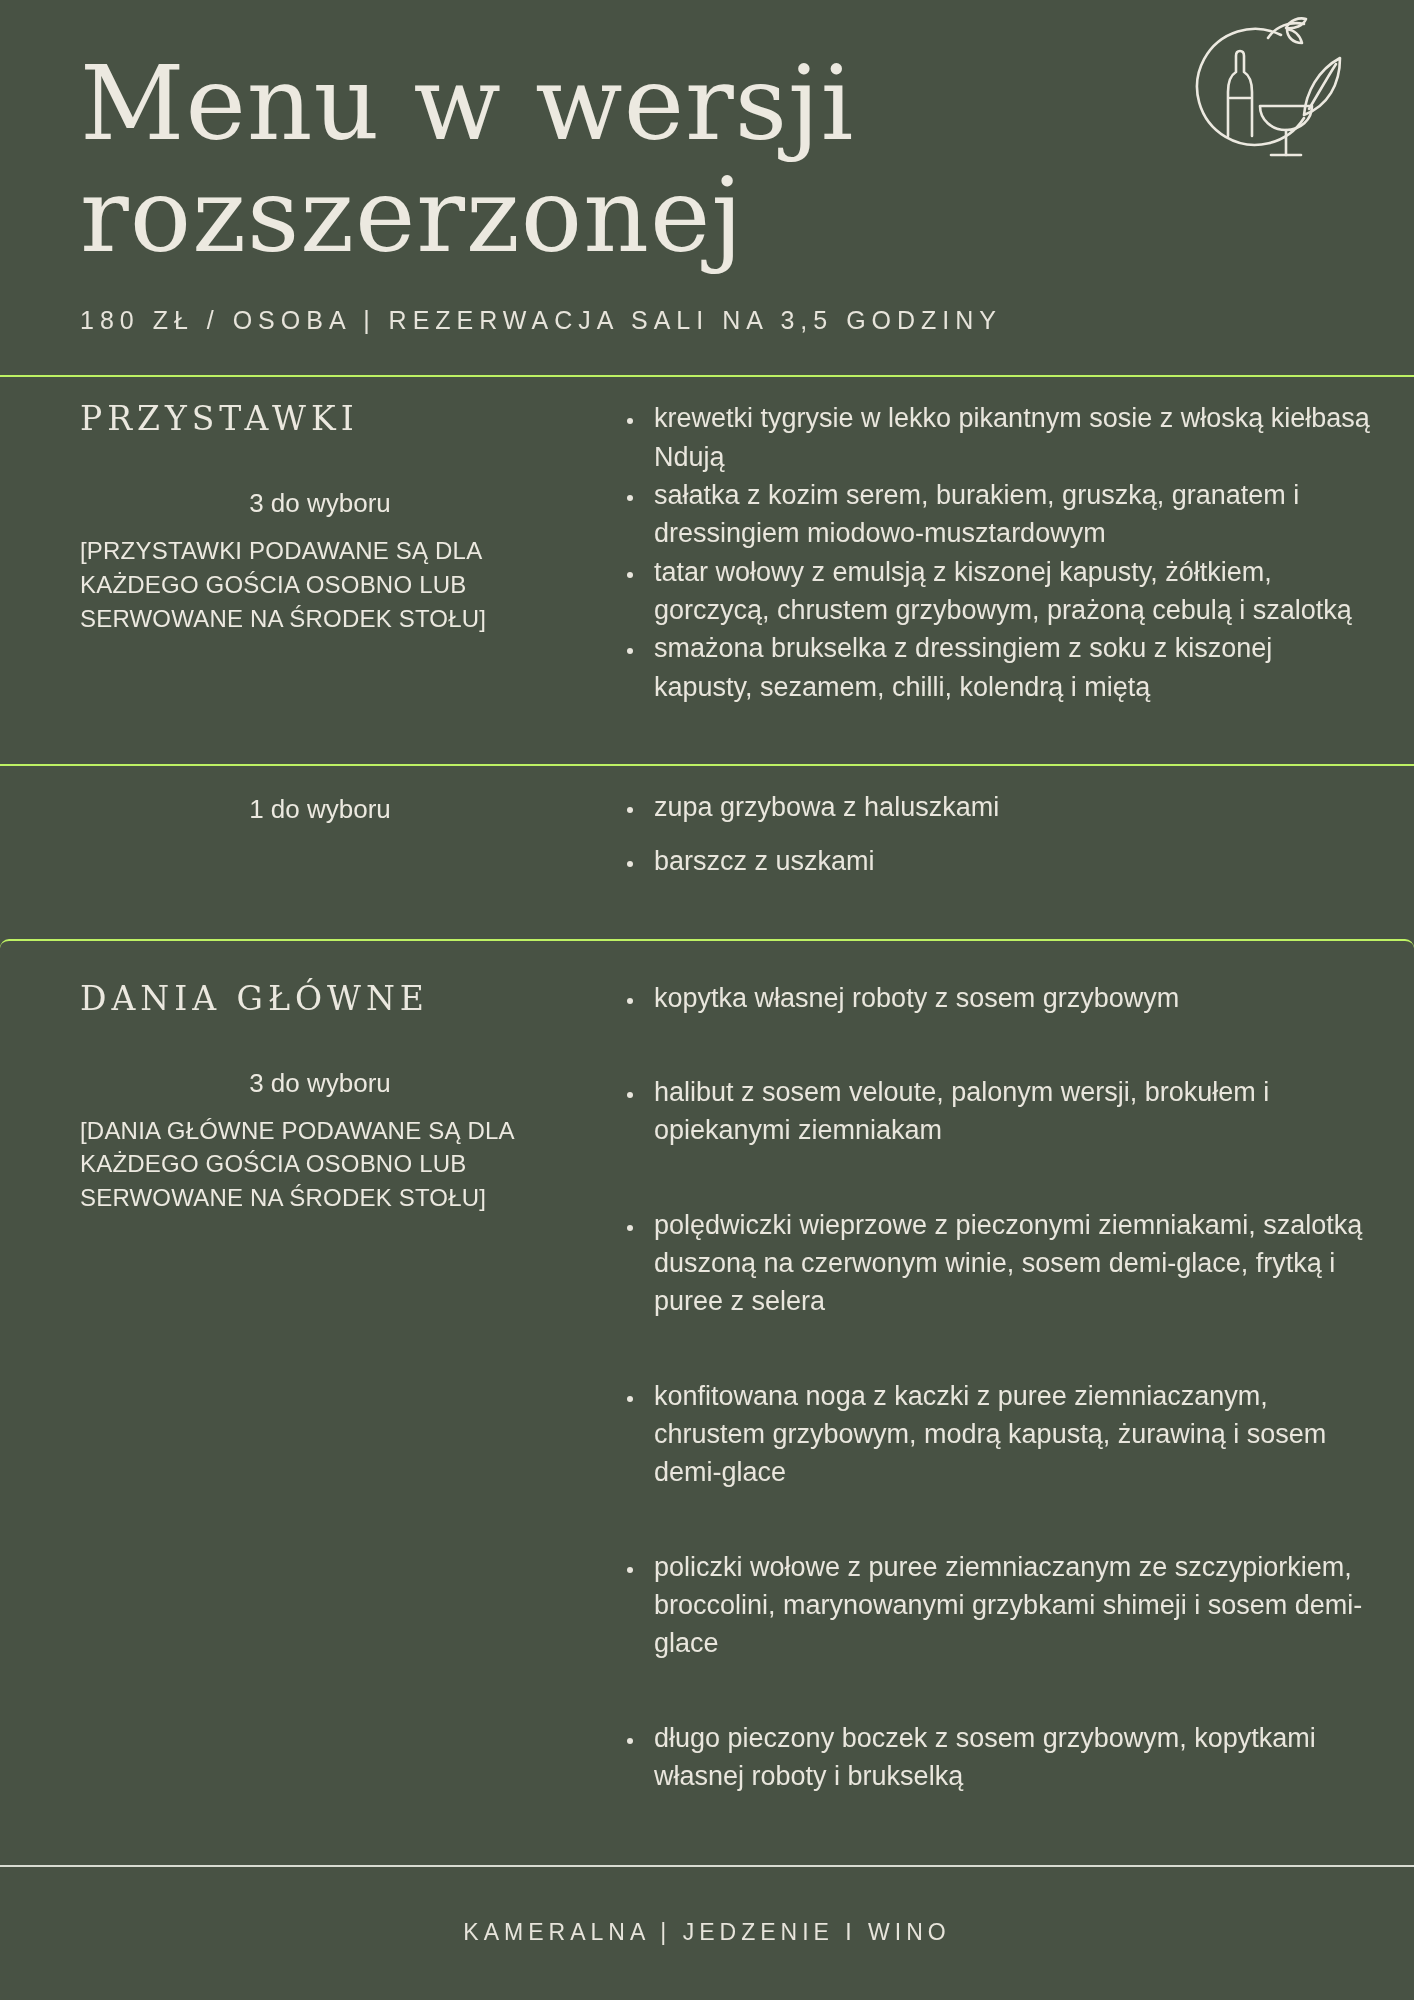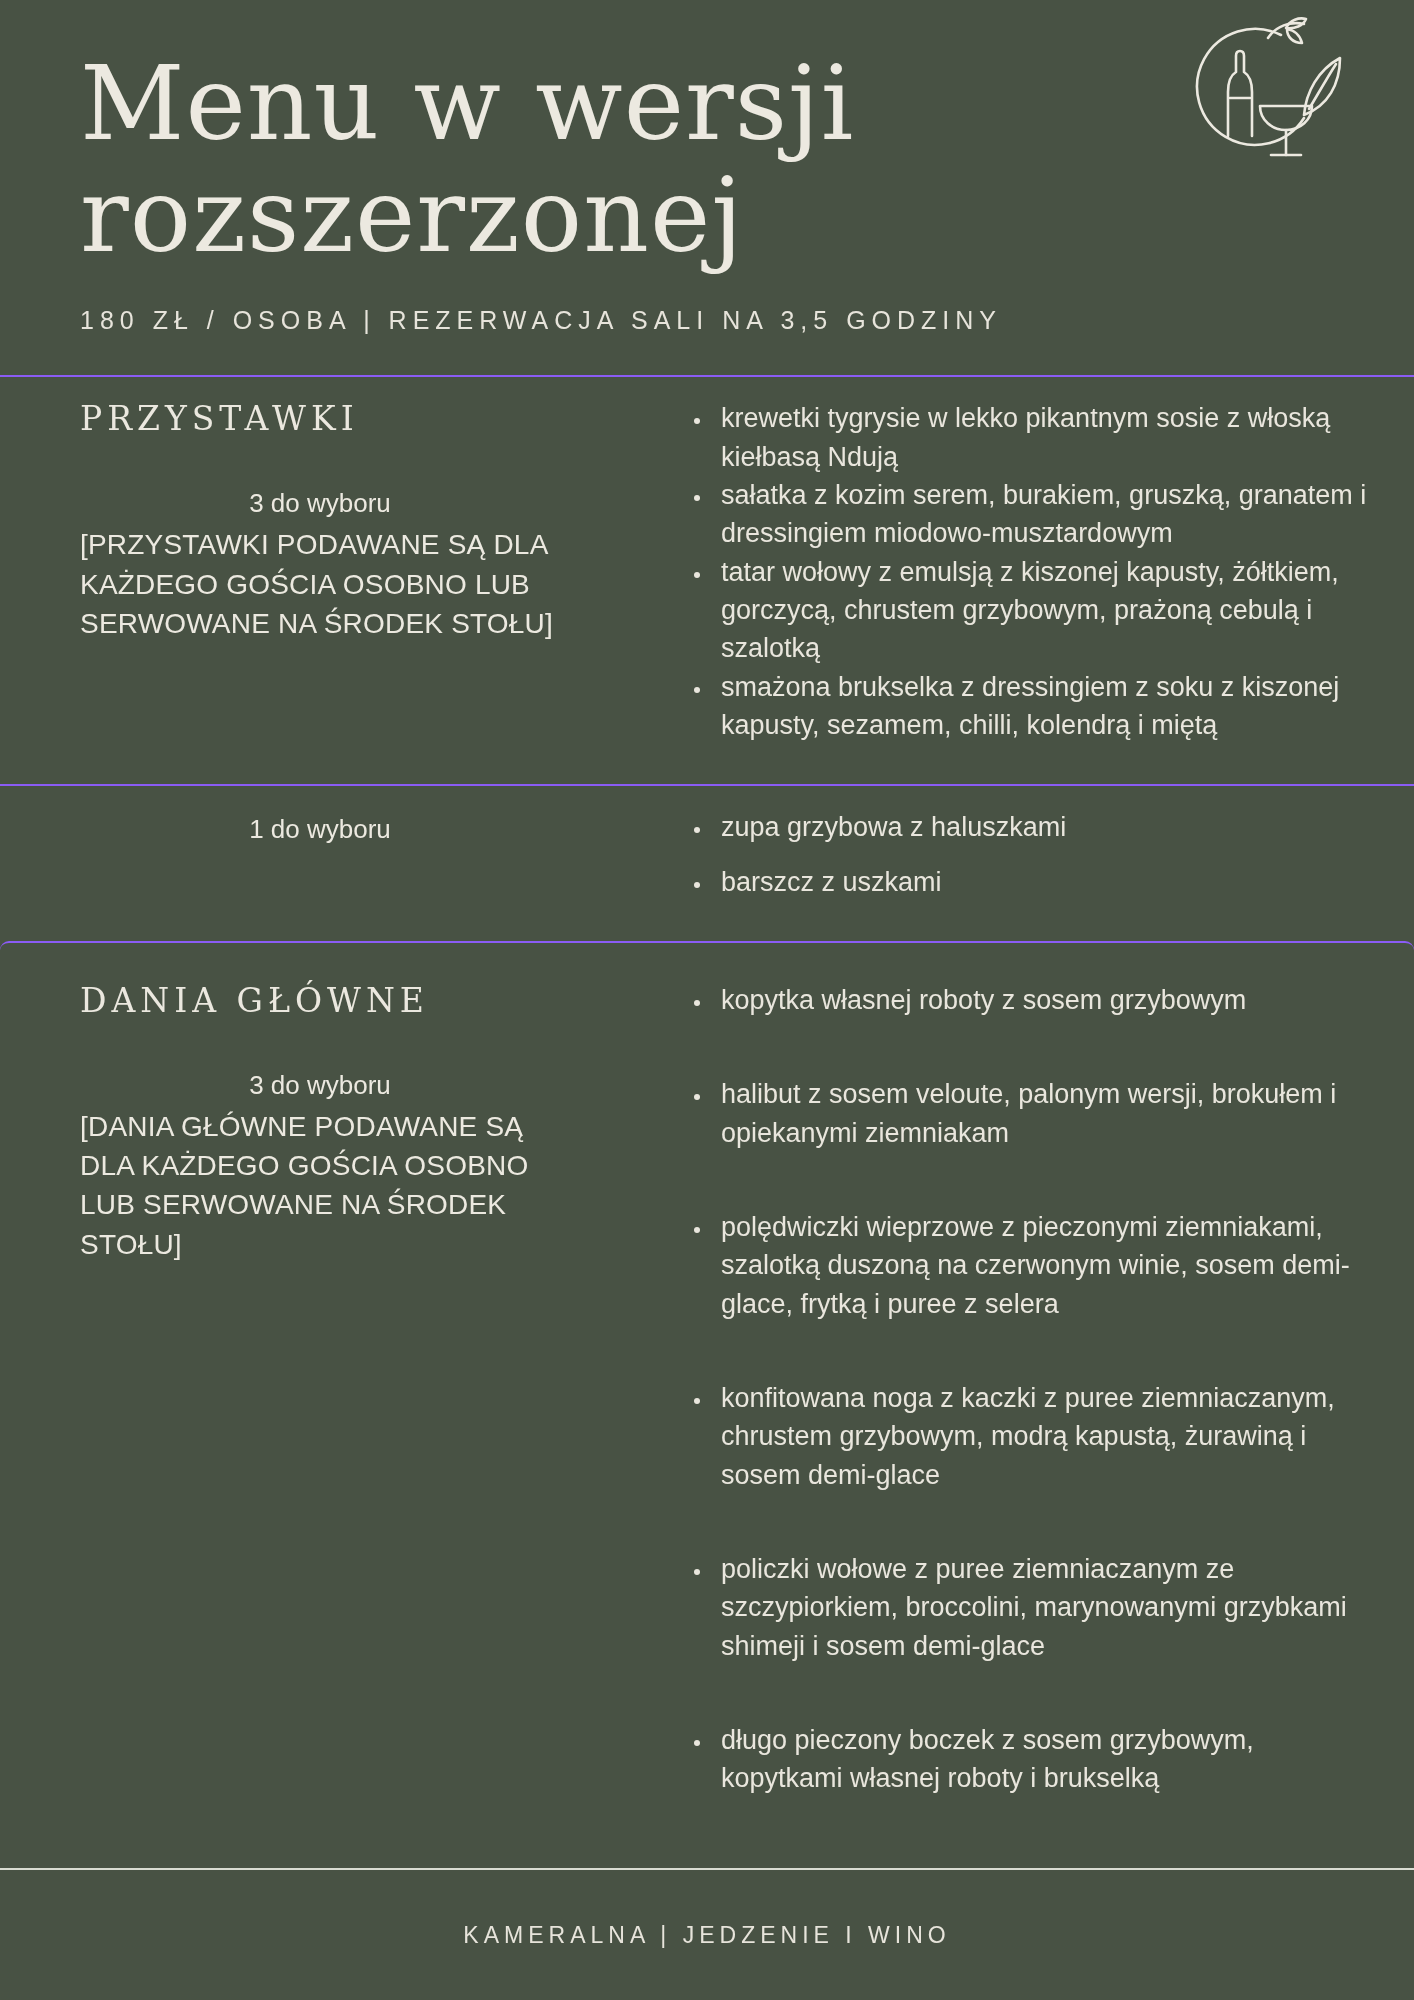--- a/index.html
+++ b/index.html
@@ -31,41 +31,41 @@
     margin-bottom: 40px;
     font-size: 25px;
     letter-spacing: 6px;
     color: #e7e4db;
   }
   .brand-icon { position: absolute; top: 14px; right: 66px; width: 180px; height: 150px; }
   .brand-icon svg { width: 100%; height: 100%; }
   
   .content { flex: 1 1 auto; }
   .menu-section {
-    border-top: 2px solid #8b5cf6;
+    border-top: 2px solid #bef264;
     display: grid;
     grid-template-columns: 480px 1fr;
-    column-gap: 119px;
-    padding: 22px 40px 40px 80px;
+    column-gap: 52px;
+    padding: 22px 40px 58px 80px;
   }
   .section-title {
     font-family: "DejaVu Serif", serif;
     font-weight: 400;
     font-size: 33px;
     letter-spacing: 5px;
     color: #ebe8df;
   }
   .choice { font-size: 26px; line-height: 1.35; color: #ece9e0; text-align: center; }
   .sec-przystawki .choice, .sec-dania .choice { margin-top: 48px; }
   .sec-zupa .choice { margin-top: 4px; }
   .note {
-    font-size: 28px;
+    font-size: 24px;
     line-height: 1.4;
     letter-spacing: 0.2px;
-    margin-top: 4px;
+    margin-top: 13px;
     color: #ece9e0;
   }
   .note:empty { display: none; }
   .items {
     list-style: disc outside;
     padding-left: 34px;
     font-size: 27px;
     line-height: 1.42;
     color: #e9e6dd;
   }

